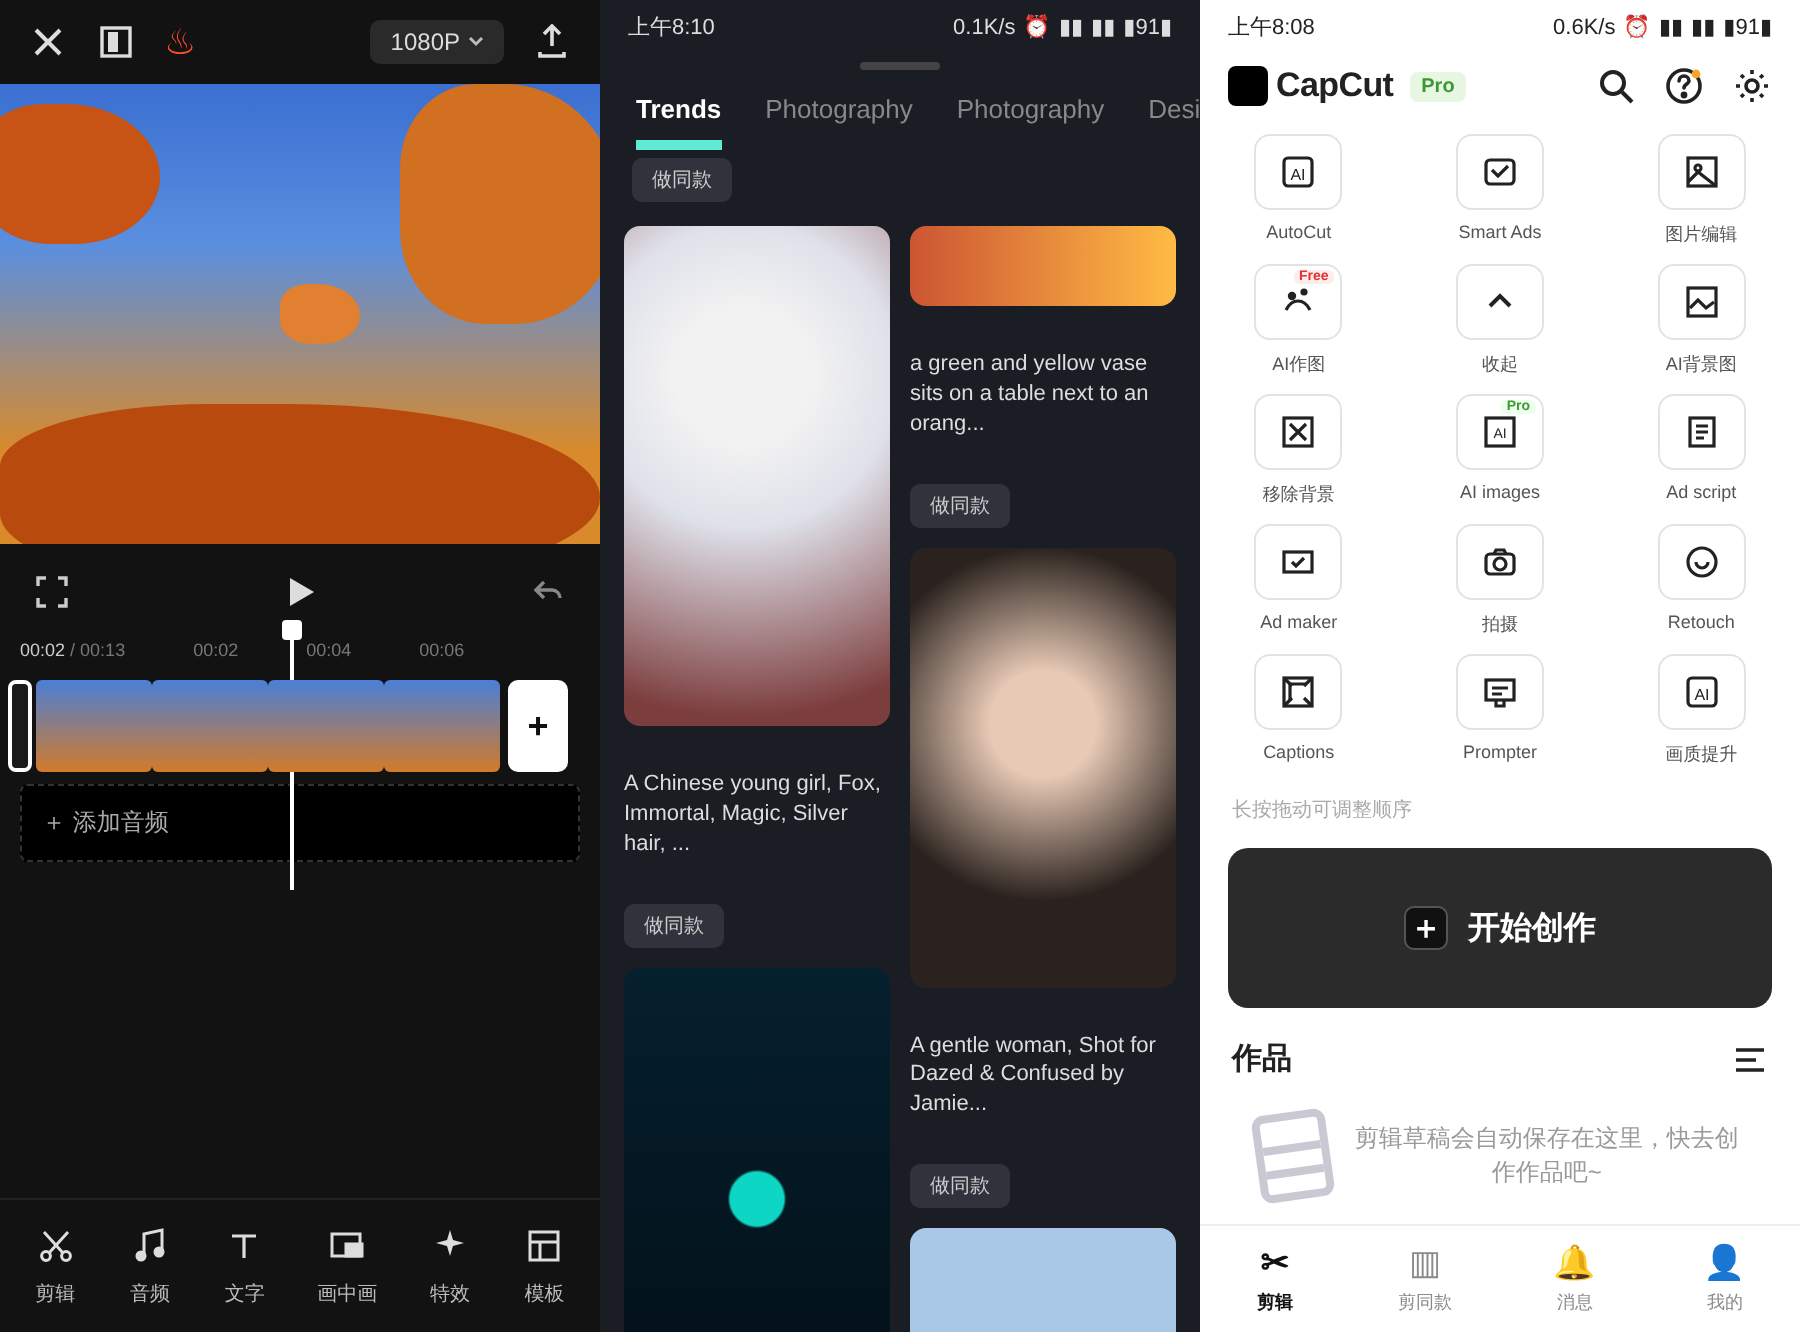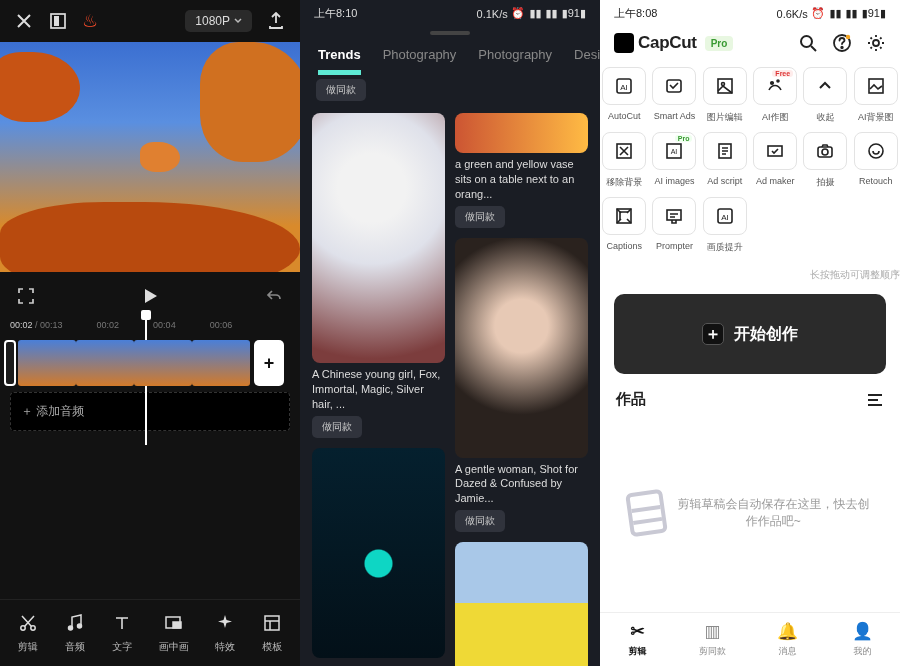--- a/index.html
+++ b/index.html
@@ -36,42 +36,42 @@
   .sig{display:flex;gap:4px;align-items:center}
   .handle{width:40px;height:4px;background:#444;border-radius:3px;margin:4px auto}
   .tabs{display:flex;gap:22px;padding:8px 18px 0;font-size:13px}
   .tab{color:#888;padding-bottom:8px}
   .tab.active{color:#fff;font-weight:600;border-bottom:5px solid #5eead4}
   .chip{background:#30333c;border-radius:5px;font-size:10px;color:#ccc;padding:4px 10px;display:inline-block}
   .feed{flex:1;overflow:hidden;padding:8px 12px;display:flex;gap:10px}
   .col{flex:1;display:flex;flex-direction:column;gap:10px}
   .card{}
   .cimg{width:100%;border-radius:8px}
-  .cap{font-size:11px;color:#ddd;line-height:1.35;margin:4px 0}
+  .cap{font-size:11px;color:#ddd;line-height:1.35;margin:22px 0}
   .fox{height:250px;background:radial-gradient(circle at 45% 30%,#f2f2f2 0 18%,#dfe1ea 40%,#7c3d3d 90%);}
   .tiger{height:210px;background:radial-gradient(circle at 50% 55%,#0ed6c4 0 10%,transparent 11%),linear-gradient(180deg,#05202e,#031018);}
   .vase{height:40px;background:linear-gradient(90deg,#c53,#fb4);}
   .woman{height:220px;background:radial-gradient(circle at 50% 40%,#e7c9b5 0 18%,#2a221e 60%);}
   .bldg{height:160px;background:linear-gradient(180deg,#a9c8e8 0 38%,#efd936 38% 80%,#888 80%);}
   
   #p3{background:#fff;color:#222;display:flex;flex-direction:column}
   #p3 .status{color:#222}
   .brand-row{display:flex;align-items:center;gap:8px;padding:6px 14px}
   .brand{font-weight:800;font-size:17px;letter-spacing:-.3px;display:flex;align-items:center;gap:4px}
   .brand .glyph{display:inline-block;width:20px;height:20px;background:#000;border-radius:4px;position:relative}
   .pro-badge{background:#e8f7e1;color:#3a9a33;font-size:10px;font-weight:700;border-radius:4px;padding:2px 6px}
   .hicons{display:flex;gap:14px;margin-left:auto;align-items:center}
   .hico{width:20px;height:20px}
-  .grid{display:grid;grid-template-columns:repeat(6,1fr);gap:8px 6px;padding:8px 2px}
+  .grid{display:grid;grid-template-columns:repeat(3,1fr);gap:8px 6px;padding:8px 2px}
   .gbtn{display:flex;flex-direction:column;align-items:center;gap:6px}
   .gico{width:44px;height:38px;border:1px solid #e3e3e3;border-radius:8px;display:flex;align-items:center;justify-content:center;font-size:15px;color:#333;background:#fff;position:relative}
   .gico .mini{position:absolute;top:2px;right:3px;font-size:7px;background:#efe;color:#3a9a33;border-radius:3px;padding:0 3px;font-weight:700}
   .gico .mini.free{background:#feeceb;color:#d33}
   .glabel{font-size:9px;color:#555;text-align:center}
-  .hint{font-size:10px;color:#aaa;text-align:right;margin:6px 0}
+  .hint{font-size:10px;color:#aaa;text-align:left;margin:6px 16px}
   .start-card{margin:6px 14px 12px;background:#2b2b2b;border-radius:10px;height:80px;display:flex;align-items:center;justify-content:center;gap:10px;font-size:16px;color:#fff;font-weight:600}
   .plus-box{width:22px;height:22px;background:#111;border-radius:5px;display:flex;align-items:center;justify-content:center;border:1px solid #555}
   .works-h{display:flex;justify-content:space-between;align-items:center;padding:4px 16px;font-weight:700;font-size:15px}
   .empty{flex:1;display:flex;align-items:center;justify-content:center;gap:10px;color:#9a9a9a;font-size:12px;padding:0 28px;text-align:center}
   .film-ico{width:44px;height:44px;border:4px solid #c9c9d4;border-radius:6px;position:relative;transform:rotate(-8deg)}
   .film-ico:before,.film-ico:after{content:'';position:absolute;background:#c9c9d4}
   .film-ico:before{left:0;right:0;top:33%;height:4px}
   .film-ico:after{left:0;right:0;top:66%;height:4px}
   .botnav{display:flex;border-top:1px solid #eee;padding:8px 0}
   .bn{flex:1;display:flex;flex-direction:column;align-items:center;gap:3px;font-size:9px;color:#8a8a8a}

